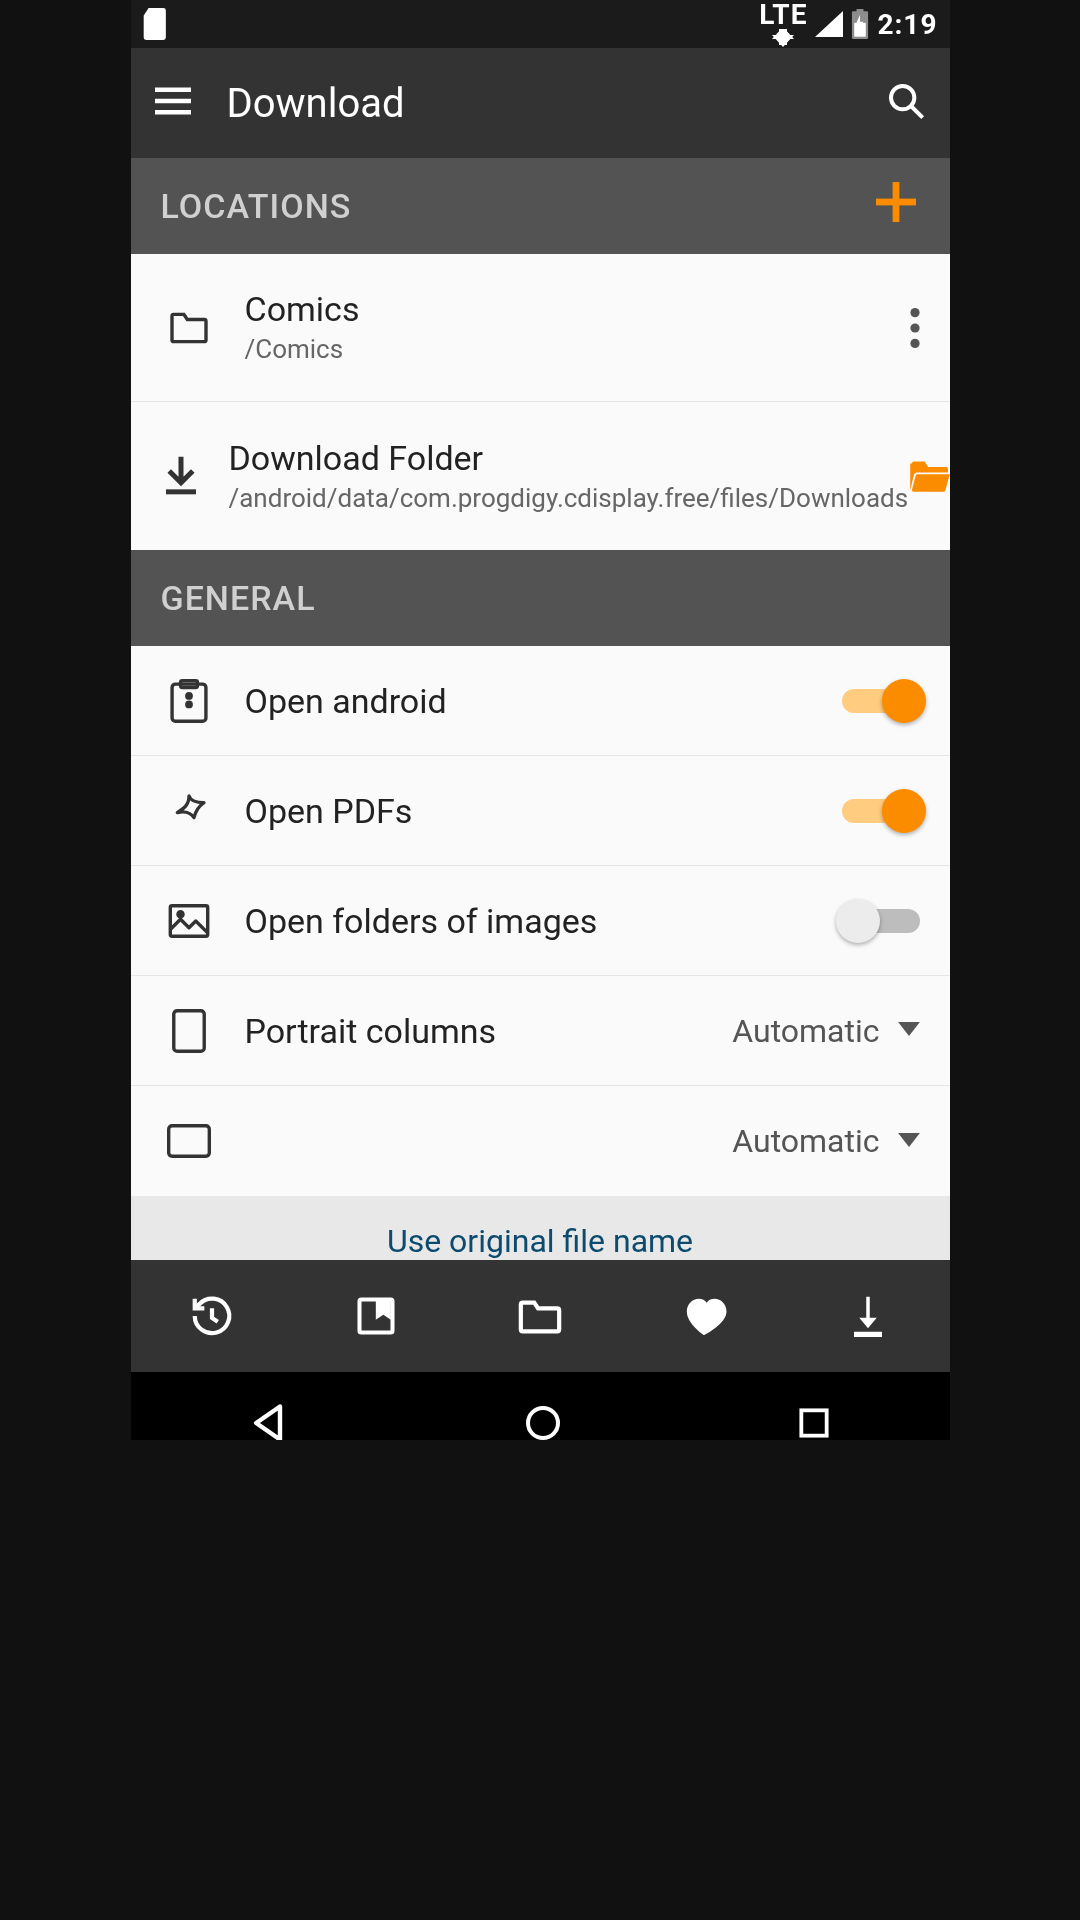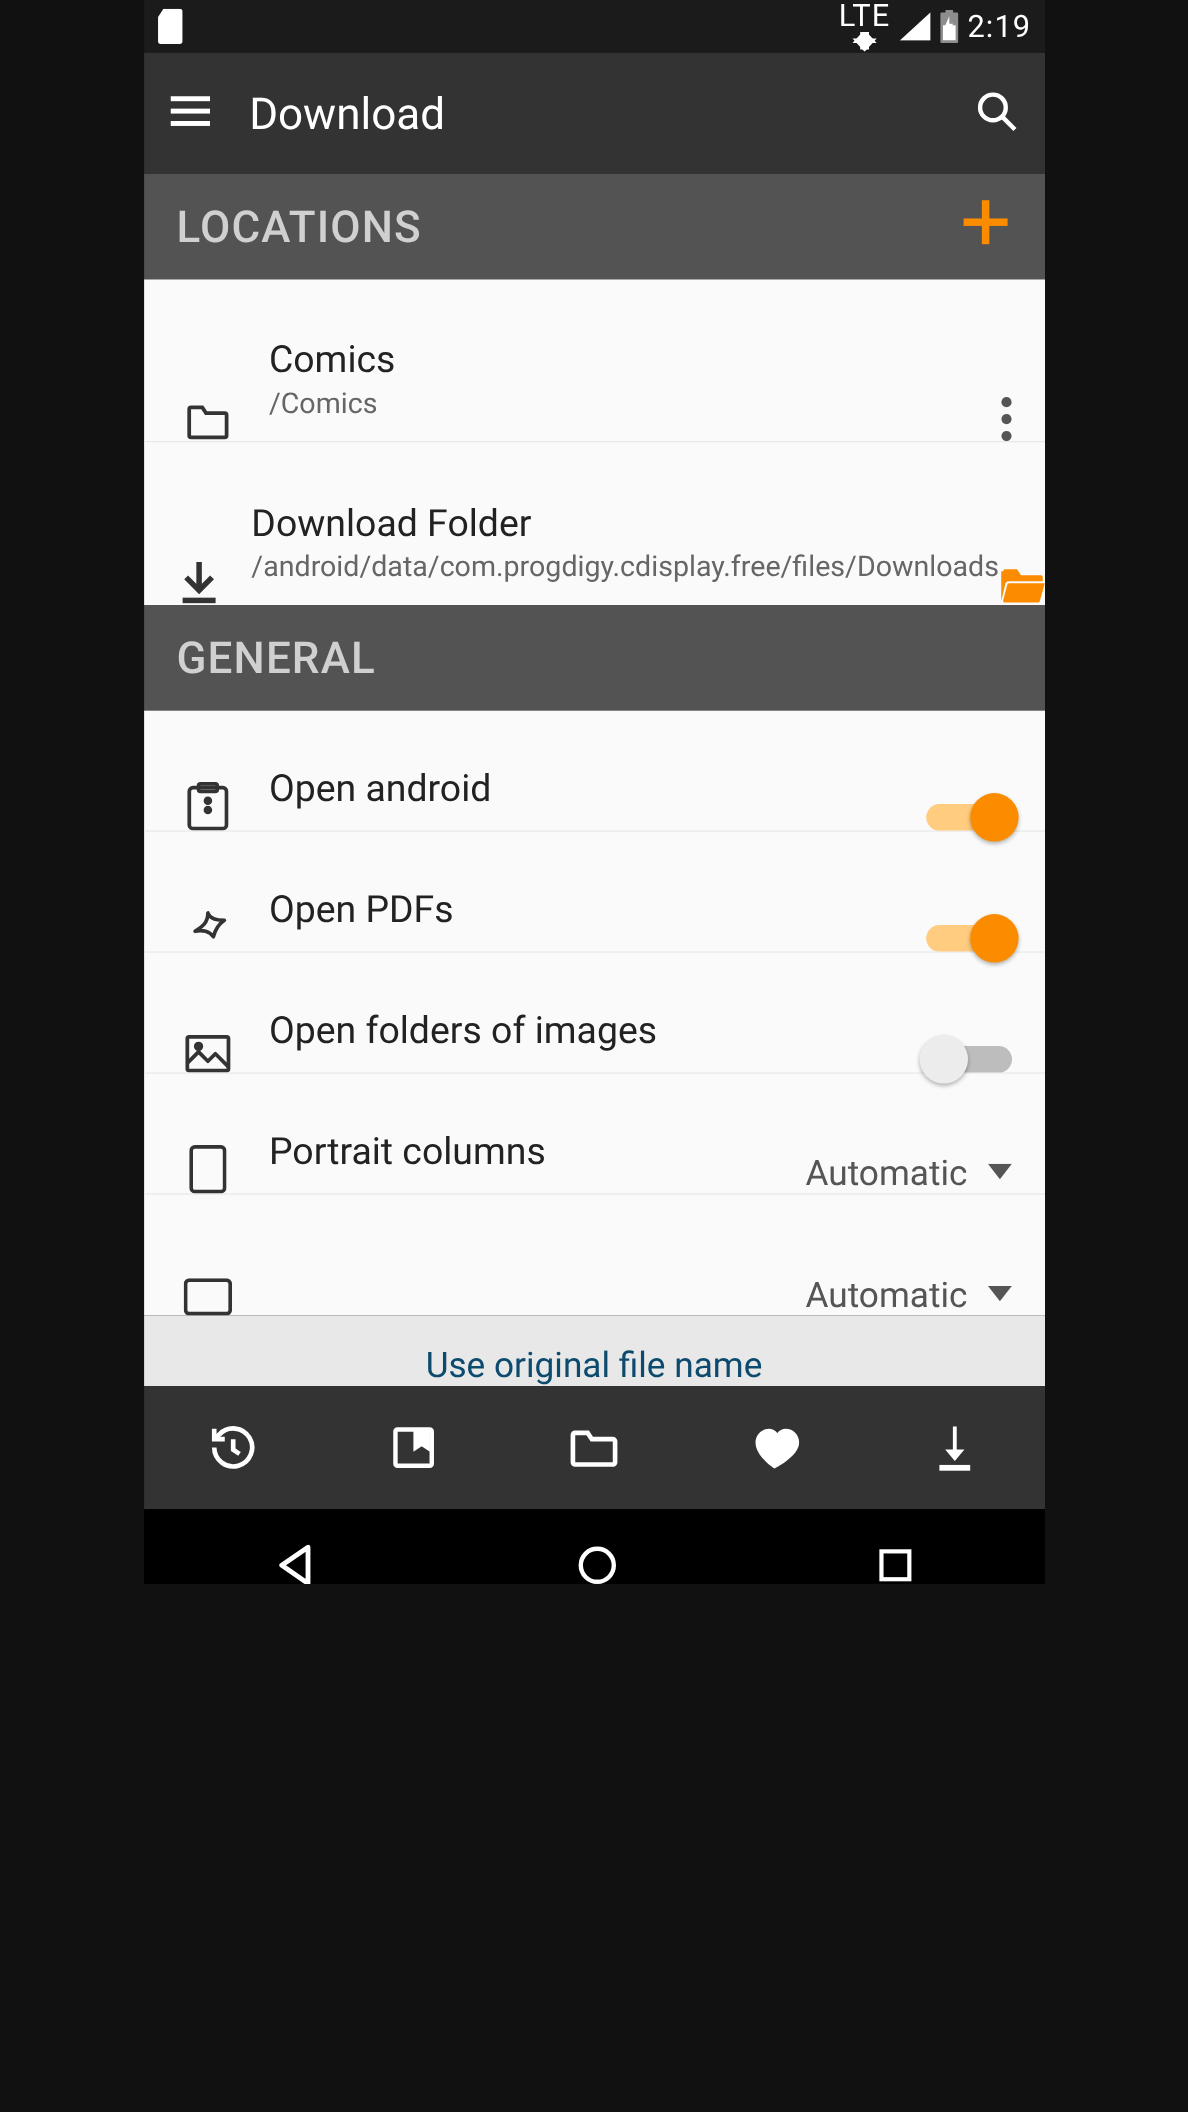--- a/index.html
+++ b/index.html
@@ -6,47 +6,47 @@
   body {
     width: 819px; height: 1440px; margin: 0 auto;
     font-family: Roboto, "Helvetica Neue", Arial, sans-serif;
     background: #111;
     overflow: hidden;
   }
   
   .status-bar {
     height: 48px; background: #1b1b1b; color: #fff;
     display: flex; align-items: center; padding: 0 12px;
-    font-size: 26px; font-weight: 400;
+    font-size: 26px; font-weight: 700;
   }
   .status-bar .right { margin-left: auto; display: flex; align-items: center; gap: 8px; }
   .status-bar .right span { font-size: 28px; letter-spacing: 1px; }
   .status-bar svg { display: block; }
   .tiny { font-size: 10px; letter-spacing: 0; line-height: 1; }
 
   
   .app-bar {
     height: 110px; background: #333333; color: #fff;
     display: flex; align-items: center; padding: 0 24px;
   }
   .app-bar .title { font-size: 40px; margin-left: 36px; font-weight: 400; }
   .app-bar .search { margin-left: auto; }
 
   
   .section-header {
     height: 96px; background: #535353; color: #d0d0d0;
     display: flex; align-items: center; padding: 0 30px;
-    font-size: 40px; font-weight: 500; letter-spacing: 1px;
+    font-size: 34px; font-weight: 500; letter-spacing: 1px;
   }
   .section-header .plus { margin-left: auto; color: #fb8c00; font-size: 56px; font-weight: 300; line-height: 1; }
 
   
   .list { background: #fafafa; }
   .row {
-    display: flex; align-items: flex-end;
+    display: flex; align-items: center;
     padding: 0 30px; min-height: 110px;
     border-bottom: 1px solid #e6e6e6;
   }
   .row.tall { min-height: 148px; }
   .row:last-child { border-bottom: none; }
   .row .lead { width: 56px; display: flex; justify-content: center; }
   .row .content { flex: 1; padding: 18px 0 18px 28px; }
   .row .trail { margin-left: auto; display: flex; align-items: center; }
   .row .title-lg { font-size: 34px; color: #222; }
   .row .sub { font-size: 26px; color: #666; margin-top: 4px; line-height: 1.25; }

